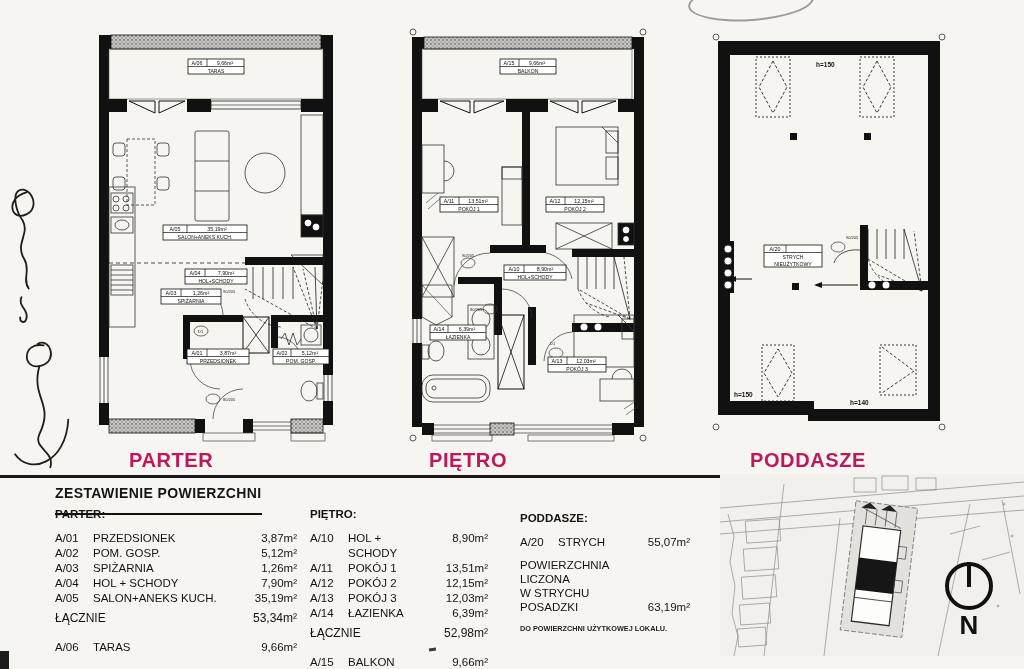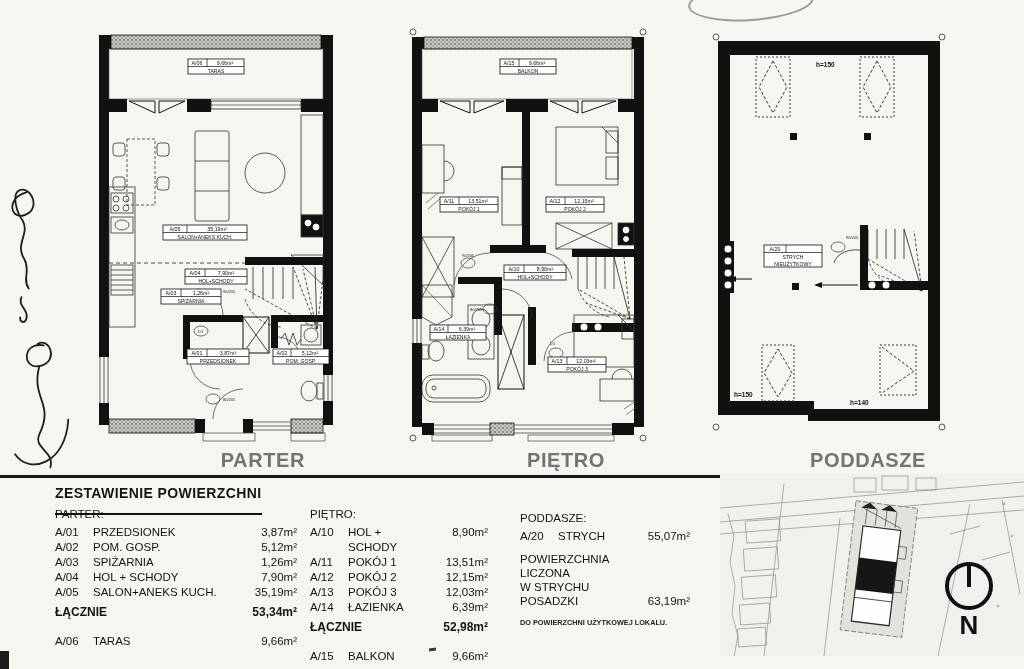--- a/index.html
+++ b/index.html
@@ -1,29 +1,29 @@
 <!DOCTYPE html>
 <html><head>
 <meta charset="utf-8">
 <style>
   html,body{margin:0;padding:0;background:#d8d8d4;}
   .sheet{position:relative;width:1024px;height:669px;background:#f6f5f0;
          font-family:"Liberation Sans",sans-serif;color:#151515;overflow:hidden;}
   .plan{position:absolute;}
   .plan svg{display:block;}
   .plan-title{position:absolute;top:449px;font-size:20px;font-weight:600;
-              letter-spacing:.6px;text-align:right;width:176px;color:#737373;}
+              letter-spacing:.6px;text-align:left;width:176px;color:#be185d;}
   .sep{position:absolute;left:0;top:475px;width:1024px;height:3px;background:#17171c;}
   .sum-heading{position:absolute;left:55px;top:485px;font-size:14px;font-weight:bold;
                letter-spacing:.4px;border-bottom:2.5px solid #111;padding-bottom:12px;}
   .sumcol{position:absolute;font-size:11.5px;line-height:15px;color:#131313;}
-  .sumcol .sec-head{font-weight:normal;margin-bottom:3px;}
+  .sumcol .sec-head{font-weight:bold;margin-bottom:9px;}
   .srow{display:grid;grid-template-columns:38px 1fr 62px;}
   .srow .sarea{text-align:right;}
-  .total{display:grid;grid-template-columns:1fr 70px;font-weight:bold;font-size:12px;
+  .total{display:grid;grid-template-columns:1fr 70px;font-weight:normal;font-size:12px;
          margin-top:5px;}
   .total .sarea{text-align:right;}
   .extra{margin-top:14px;}
   .posadzki{margin-top:8px;}
   .posadzki div{line-height:14px;}
   .pos-last{display:grid;grid-template-columns:1fr 70px;}
   .pos-last .sarea{text-align:right;}
   .note{margin-top:10px;font-size:7.3px;font-weight:bold;line-height:9px;color:#222;}
   .siteplan{position:absolute;left:720px;top:474px;width:304px;height:182px;}
   .stamp{position:absolute;left:688px;top:-17px;width:122px;height:34px;

